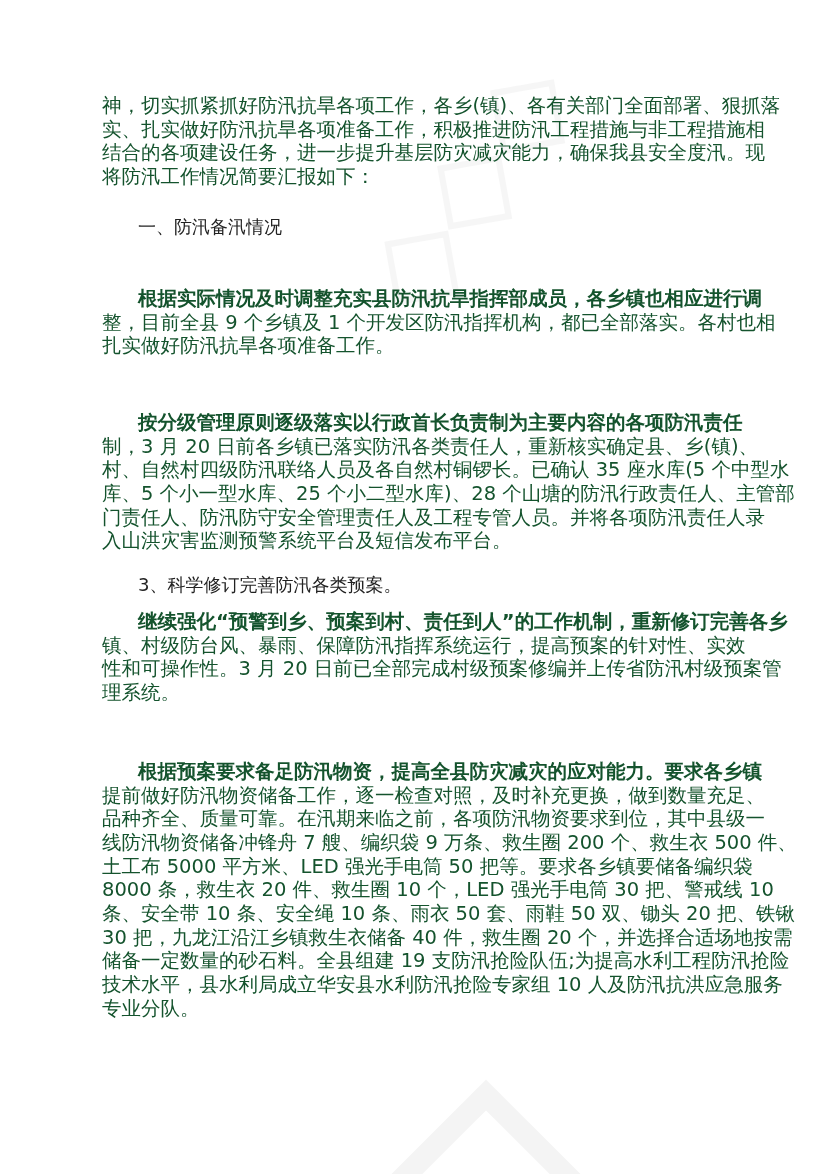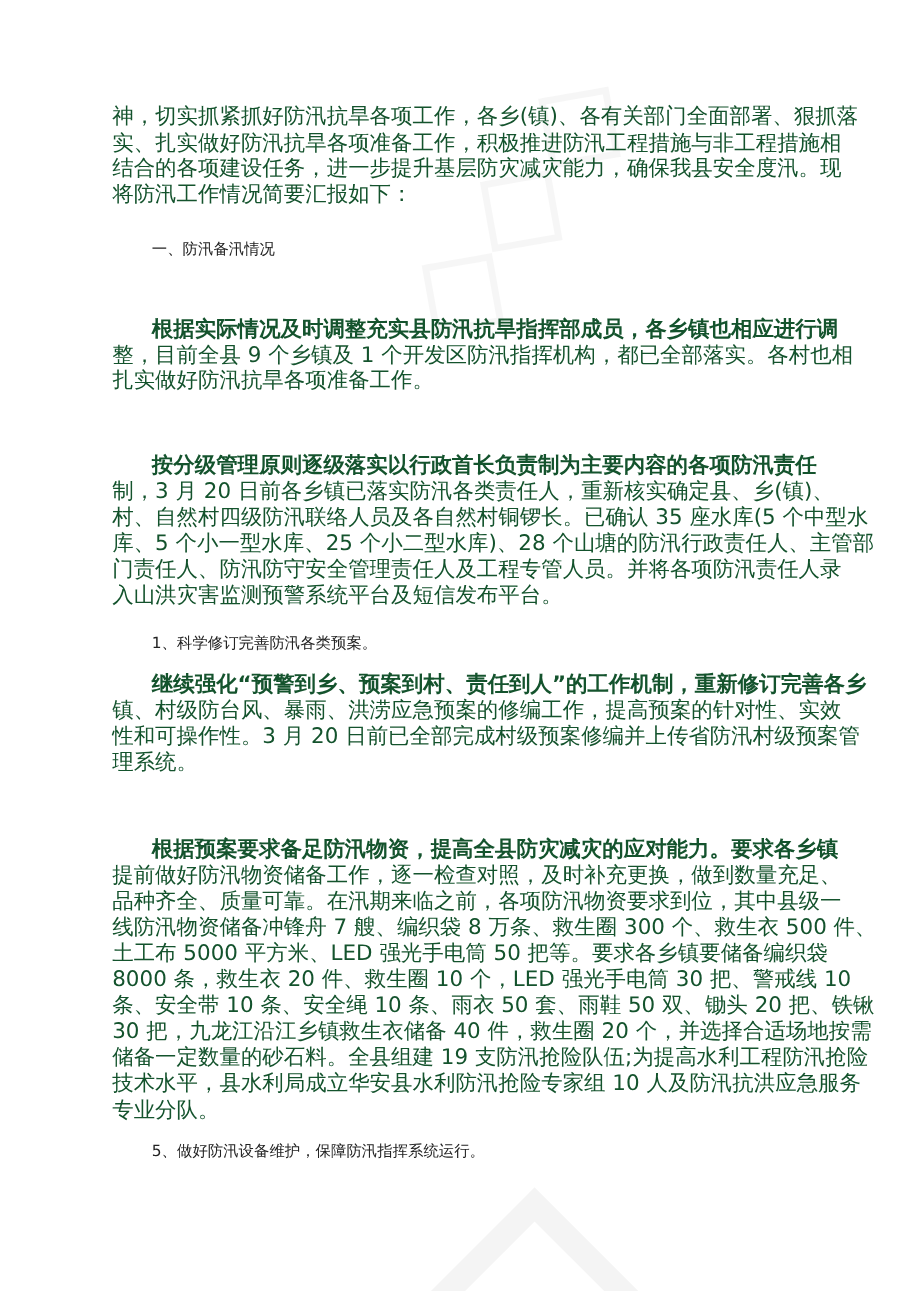--- a/index.html
+++ b/index.html
@@ -20,21 +20,21 @@
   .line {
     position: absolute; left: 102px; width: 627px;
     font-family: "DejaVu Sans", sans-serif;
     font-size: 19.5px; line-height: 24px; height: 24px;
     color: #14532d;
     white-space: nowrap;
     text-align: justify; text-align-last: justify;
   }
   .line.last { text-align-last: left; }
   .line.indent { left: 138px; width: 591px; font-weight: bold; }
-  .heading { position: absolute; left: 138px; font-family: "DejaVu Sans", sans-serif; font-size: 14px; line-height: 24px; color: #222; white-space: nowrap; }
+  .heading { position: absolute; left: 138px; font-family: "DejaVu Sans", sans-serif; font-size: 18px; line-height: 24px; color: #222; white-space: nowrap; }
 </style>
 </head>
 <body>
 
 <div class="page">
 
   <div class="watermark wm-text">◇◇◇</div>
   <div class="watermark wm-roof"></div>
 
   <div>
@@ -54,37 +54,36 @@
 
   <div>
     <div class="line indent" style="top:411px">按分级管理原则逐级落实以行政首长负责制为主要内容的各项防汛责任</div>
     <div class="line" style="top:435px">制，3 月 20 日前各乡镇已落实防汛各类责任人，重新核实确定县、乡(镇)、</div>
     <div class="line" style="top:458px">村、自然村四级防汛联络人员及各自然村铜锣长。已确认 35 座水库(5 个中型水</div>
     <div class="line" style="top:482px">库、5 个小一型水库、25 个小二型水库)、28 个山塘的防汛行政责任人、主管部</div>
     <div class="line" style="top:506px">门责任人、防汛防守安全管理责任人及工程专管人员。并将各项防汛责任人录</div>
     <div class="line last" style="top:529px">入山洪灾害监测预警系统平台及短信发布平台。</div>
   </div>
 
-  <div class="heading" style="top:573px">1、科学修订完善防汛各类预案。</div>
+  <div class="heading" style="top:573px">3、科学修订完善防汛各类预案。</div>
   <div>
     <div class="line indent" style="top:610px">继续强化“预警到乡、预案到村、责任到人”的工作机制，重新修订完善各乡</div>
-    <div class="line" style="top:634px">镇、村级防台风、暴雨、洪涝应急预案的修编工作，提高预案的针对性、实效</div>
+    <div class="line" style="top:634px">镇、村级防台风、暴雨、保障防汛指挥系统运行，提高预案的针对性、实效</div>
     <div class="line" style="top:657px">性和可操作性。3 月 20 日前已全部完成村级预案修编并上传省防汛村级预案管</div>
     <div class="line last" style="top:681px">理系统。</div>
   </div>
 
   <div>
     <div class="line indent" style="top:760px">根据预案要求备足防汛物资，提高全县防灾减灾的应对能力。要求各乡镇</div>
     <div class="line" style="top:784px">提前做好防汛物资储备工作，逐一检查对照，及时补充更换，做到数量充足、</div>
     <div class="line" style="top:807px">品种齐全、质量可靠。在汛期来临之前，各项防汛物资要求到位，其中县级一</div>
-    <div class="line" style="top:831px">线防汛物资储备冲锋舟 7 艘、编织袋 8 万条、救生圈 300 个、救生衣 500 件、</div>
+    <div class="line" style="top:831px">线防汛物资储备冲锋舟 7 艘、编织袋 9 万条、救生圈 200 个、救生衣 500 件、</div>
     <div class="line" style="top:855px">土工布 5000 平方米、LED 强光手电筒 50 把等。要求各乡镇要储备编织袋</div>
     <div class="line" style="top:878px">8000 条，救生衣 20 件、救生圈 10 个，LED 强光手电筒 30 把、警戒线 10</div>
     <div class="line" style="top:902px">条、安全带 10 条、安全绳 10 条、雨衣 50 套、雨鞋 50 双、锄头 20 把、铁锹</div>
     <div class="line" style="top:926px">30 把，九龙江沿江乡镇救生衣储备 40 件，救生圈 20 个，并选择合适场地按需</div>
     <div class="line" style="top:949px">储备一定数量的砂石料。全县组建 19 支防汛抢险队伍;为提高水利工程防汛抢险</div>
     <div class="line" style="top:973px">技术水平，县水利局成立华安县水利防汛抢险专家组 10 人及防汛抗洪应急服务</div>
     <div class="line last" style="top:997px">专业分队。</div>
   </div>
 
-  <div class="heading" style="top:1035px">5、做好防汛设备维护，保障防汛指挥系统运行。</div>
 
 </div>
 
 </body></html>

